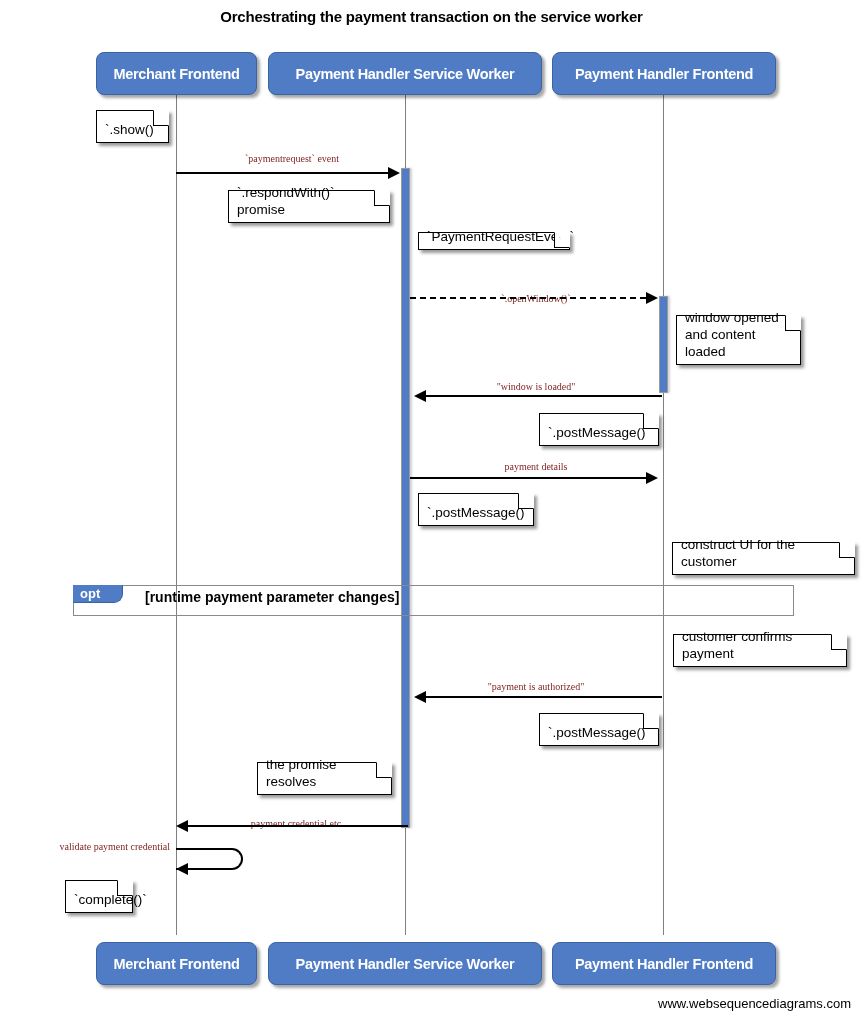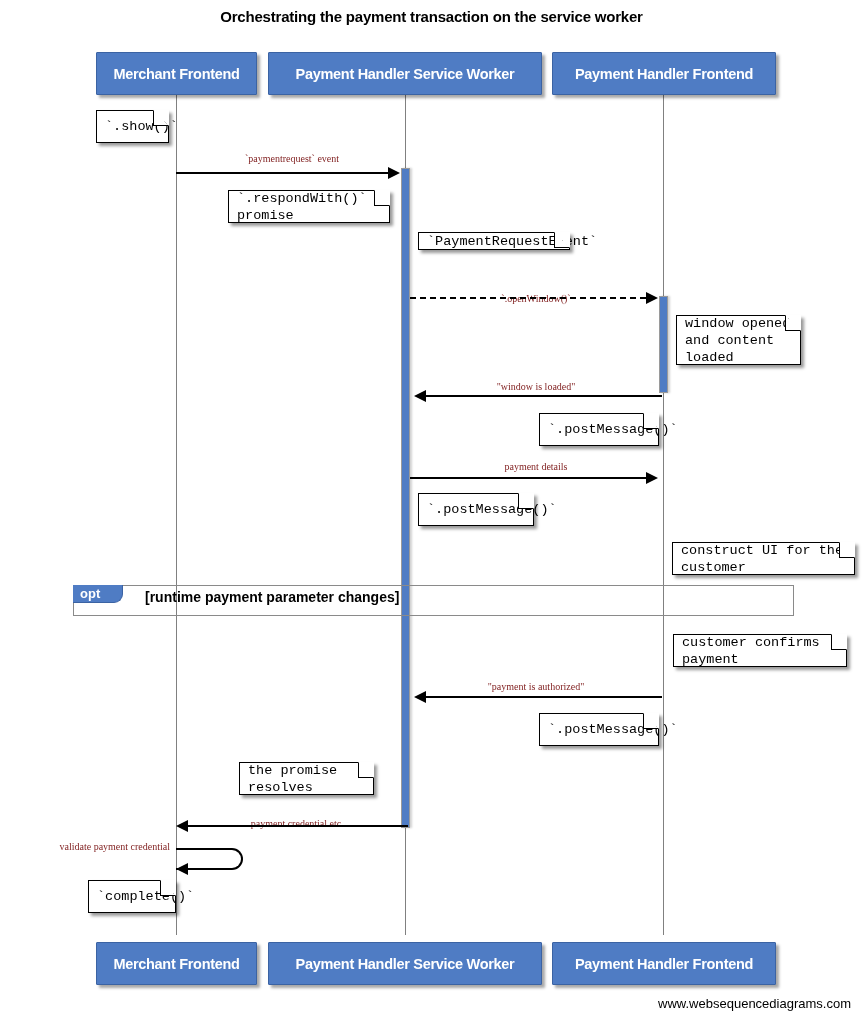--- a/index.html
+++ b/index.html
@@ -43,21 +43,21 @@
     font-size: 13px;
     color: #000000;
     white-space: nowrap;
   }
   
   .participant {
     position: absolute;
     box-sizing: border-box;
     background: #4f7cc4;
     border: 1px solid #3b63a3;
-    border-radius: 1px;
+    border-radius: 8px;
     color: #ffffff;
     font-family: "Liberation Sans", sans-serif;
     font-size: 14.5px;
     font-weight: bold;
     letter-spacing: -0.3px;
     display: flex;
     align-items: center;
     justify-content: center;
     text-align: left;
     box-shadow: 3px 3px 3px rgba(0,0,0,0.35);
@@ -120,29 +120,29 @@
     border-left: none;
     border-top-right-radius: 13px;
     border-bottom-right-radius: 13px;
   }
   
   .note {
     position: absolute;
     box-sizing: border-box;
     background: #ffffff;
     border: 1.5px solid #000000;
-    font-family: Liberation Mono, monospace;
+    font-family: Liberation Sans, sans-serif;
     font-size: 13.5px;
     color: #000000;
     padding: 4px 9px 4px 8px;
     line-height: 17px;
     box-shadow: 3px 3px 3px rgba(0,0,0,0.4);
     white-space: pre-line;
     display: flex;
-    align-items: center;
+    align-items: flex-end;
   }
   .note .fold {
     position: absolute;
     top: -1px;
     right: -1px;
     width: 15px;
     height: 15px;
     background: #ffffff;
     border-left: 1.5px solid #000000;
     border-bottom: 1.5px solid #000000;
@@ -289,35 +289,35 @@
   <div class="msg-label center" style="left:410px; top:681px; width:252px;">"payment is authorized"</div>
   <div class="msg-line" style="left:426px; top:696px; width:236px;"></div>
   <div class="arrow-head left" style="left:414px; top:691px;"></div>
 
   <div class="note" style="left:539px; top:713px; width:120px; height:33px;">
     <span class="fold-tri"></span>
     <span class="fold"></span>
     <span>`.postMessage()`</span>
   </div>
 
-  <div class="note" style="left:239px; top:762px; width:135px; height:33px;">
+  <div class="note" style="left:257px; top:762px; width:135px; height:33px;">
     <span class="fold-tri"></span>
     <span class="fold"></span>
     <span>the promise resolves</span>
   </div>
 
   <div class="msg-label center" style="left:180px; top:818px; width:232px;">payment credential etc</div>
   <div class="msg-line" style="left:188px; top:825px; width:220px;"></div>
   <div class="arrow-head left" style="left:176px; top:820px;"></div>
 
   <div class="msg-label rightalign" style="left:0px; top:841px; width:170px;">validate payment credential</div>
   <div class="self-loop" style="left:176px; top:848px; width:67px; height:22px;"></div>
   <div class="arrow-head left" style="left:176px; top:863px;"></div>
 
-  <div class="note" style="left:88px; top:880px; width:88px; height:33px;">
+  <div class="note" style="left:65px; top:880px; width:68px; height:33px;">
     <span class="fold-tri"></span>
     <span class="fold"></span>
     <span>`complete()`</span>
   </div>
 
   <div class="participant" style="left:96px; top:942px; width:161px; height:43px;">
     <span>Merchant Frontend</span>
   </div>
   <div class="participant" style="left:268px; top:942px; width:274px; height:43px;">
     <span>Payment Handler Service Worker</span>

